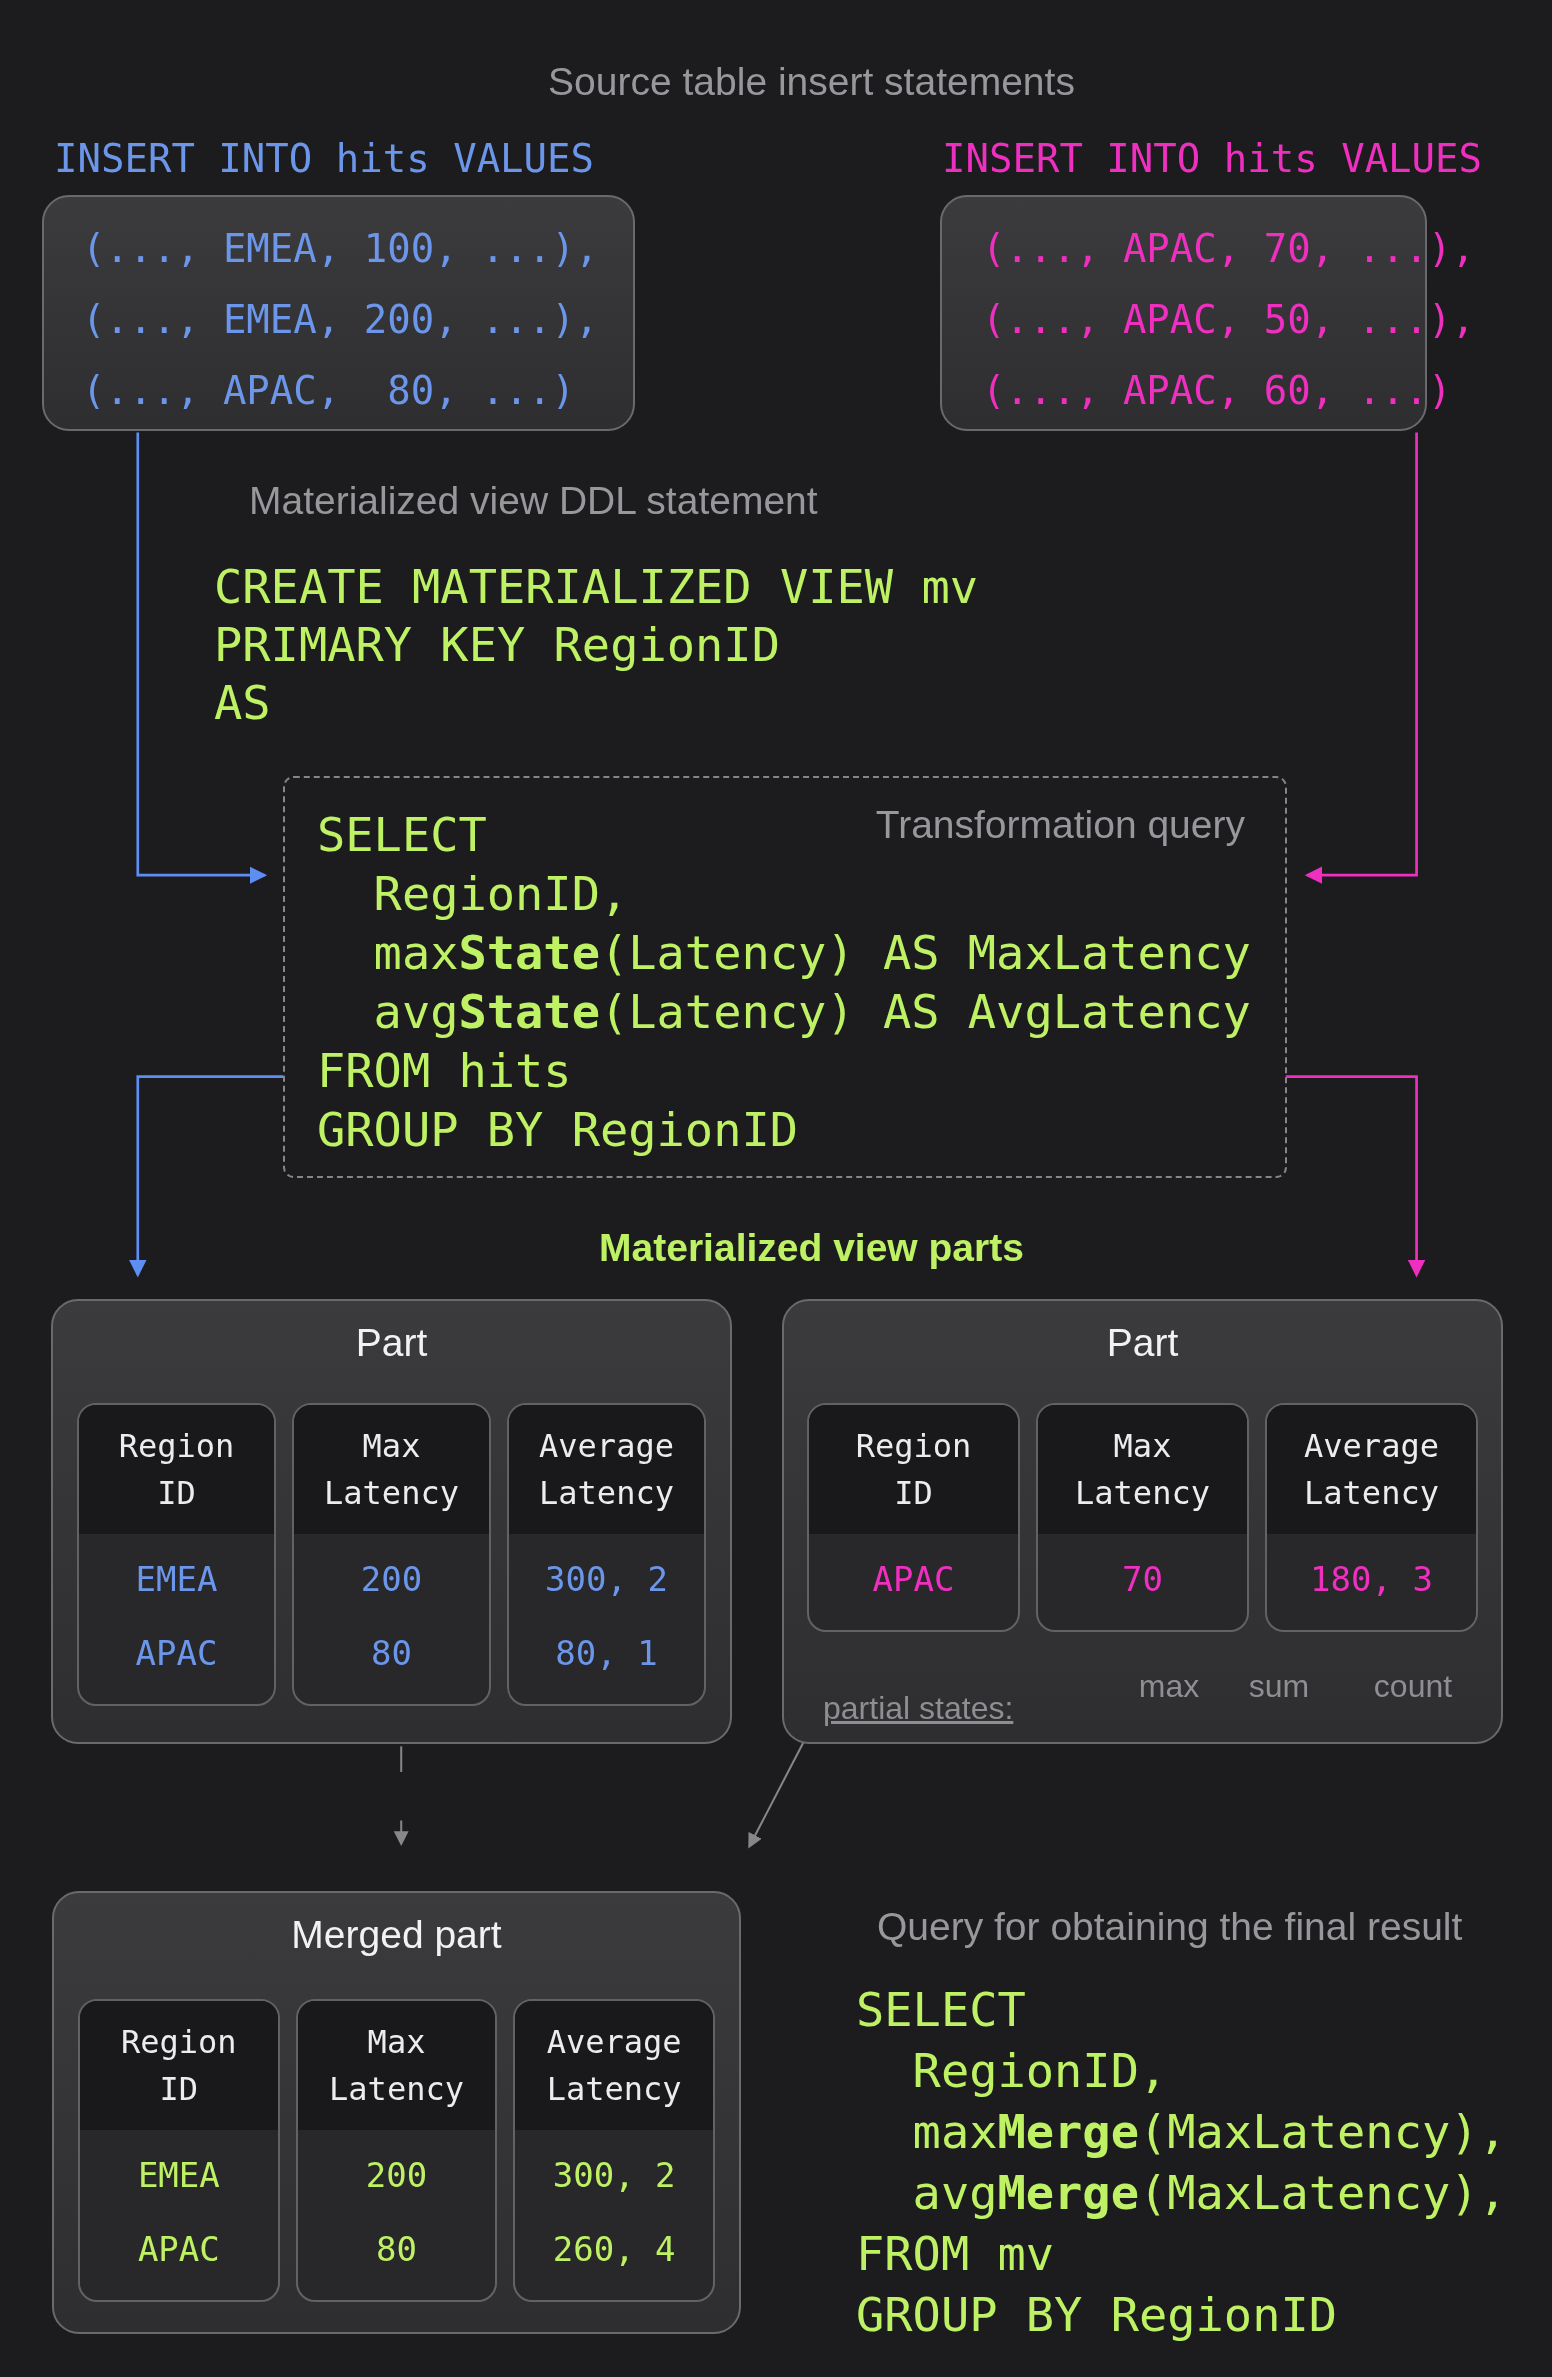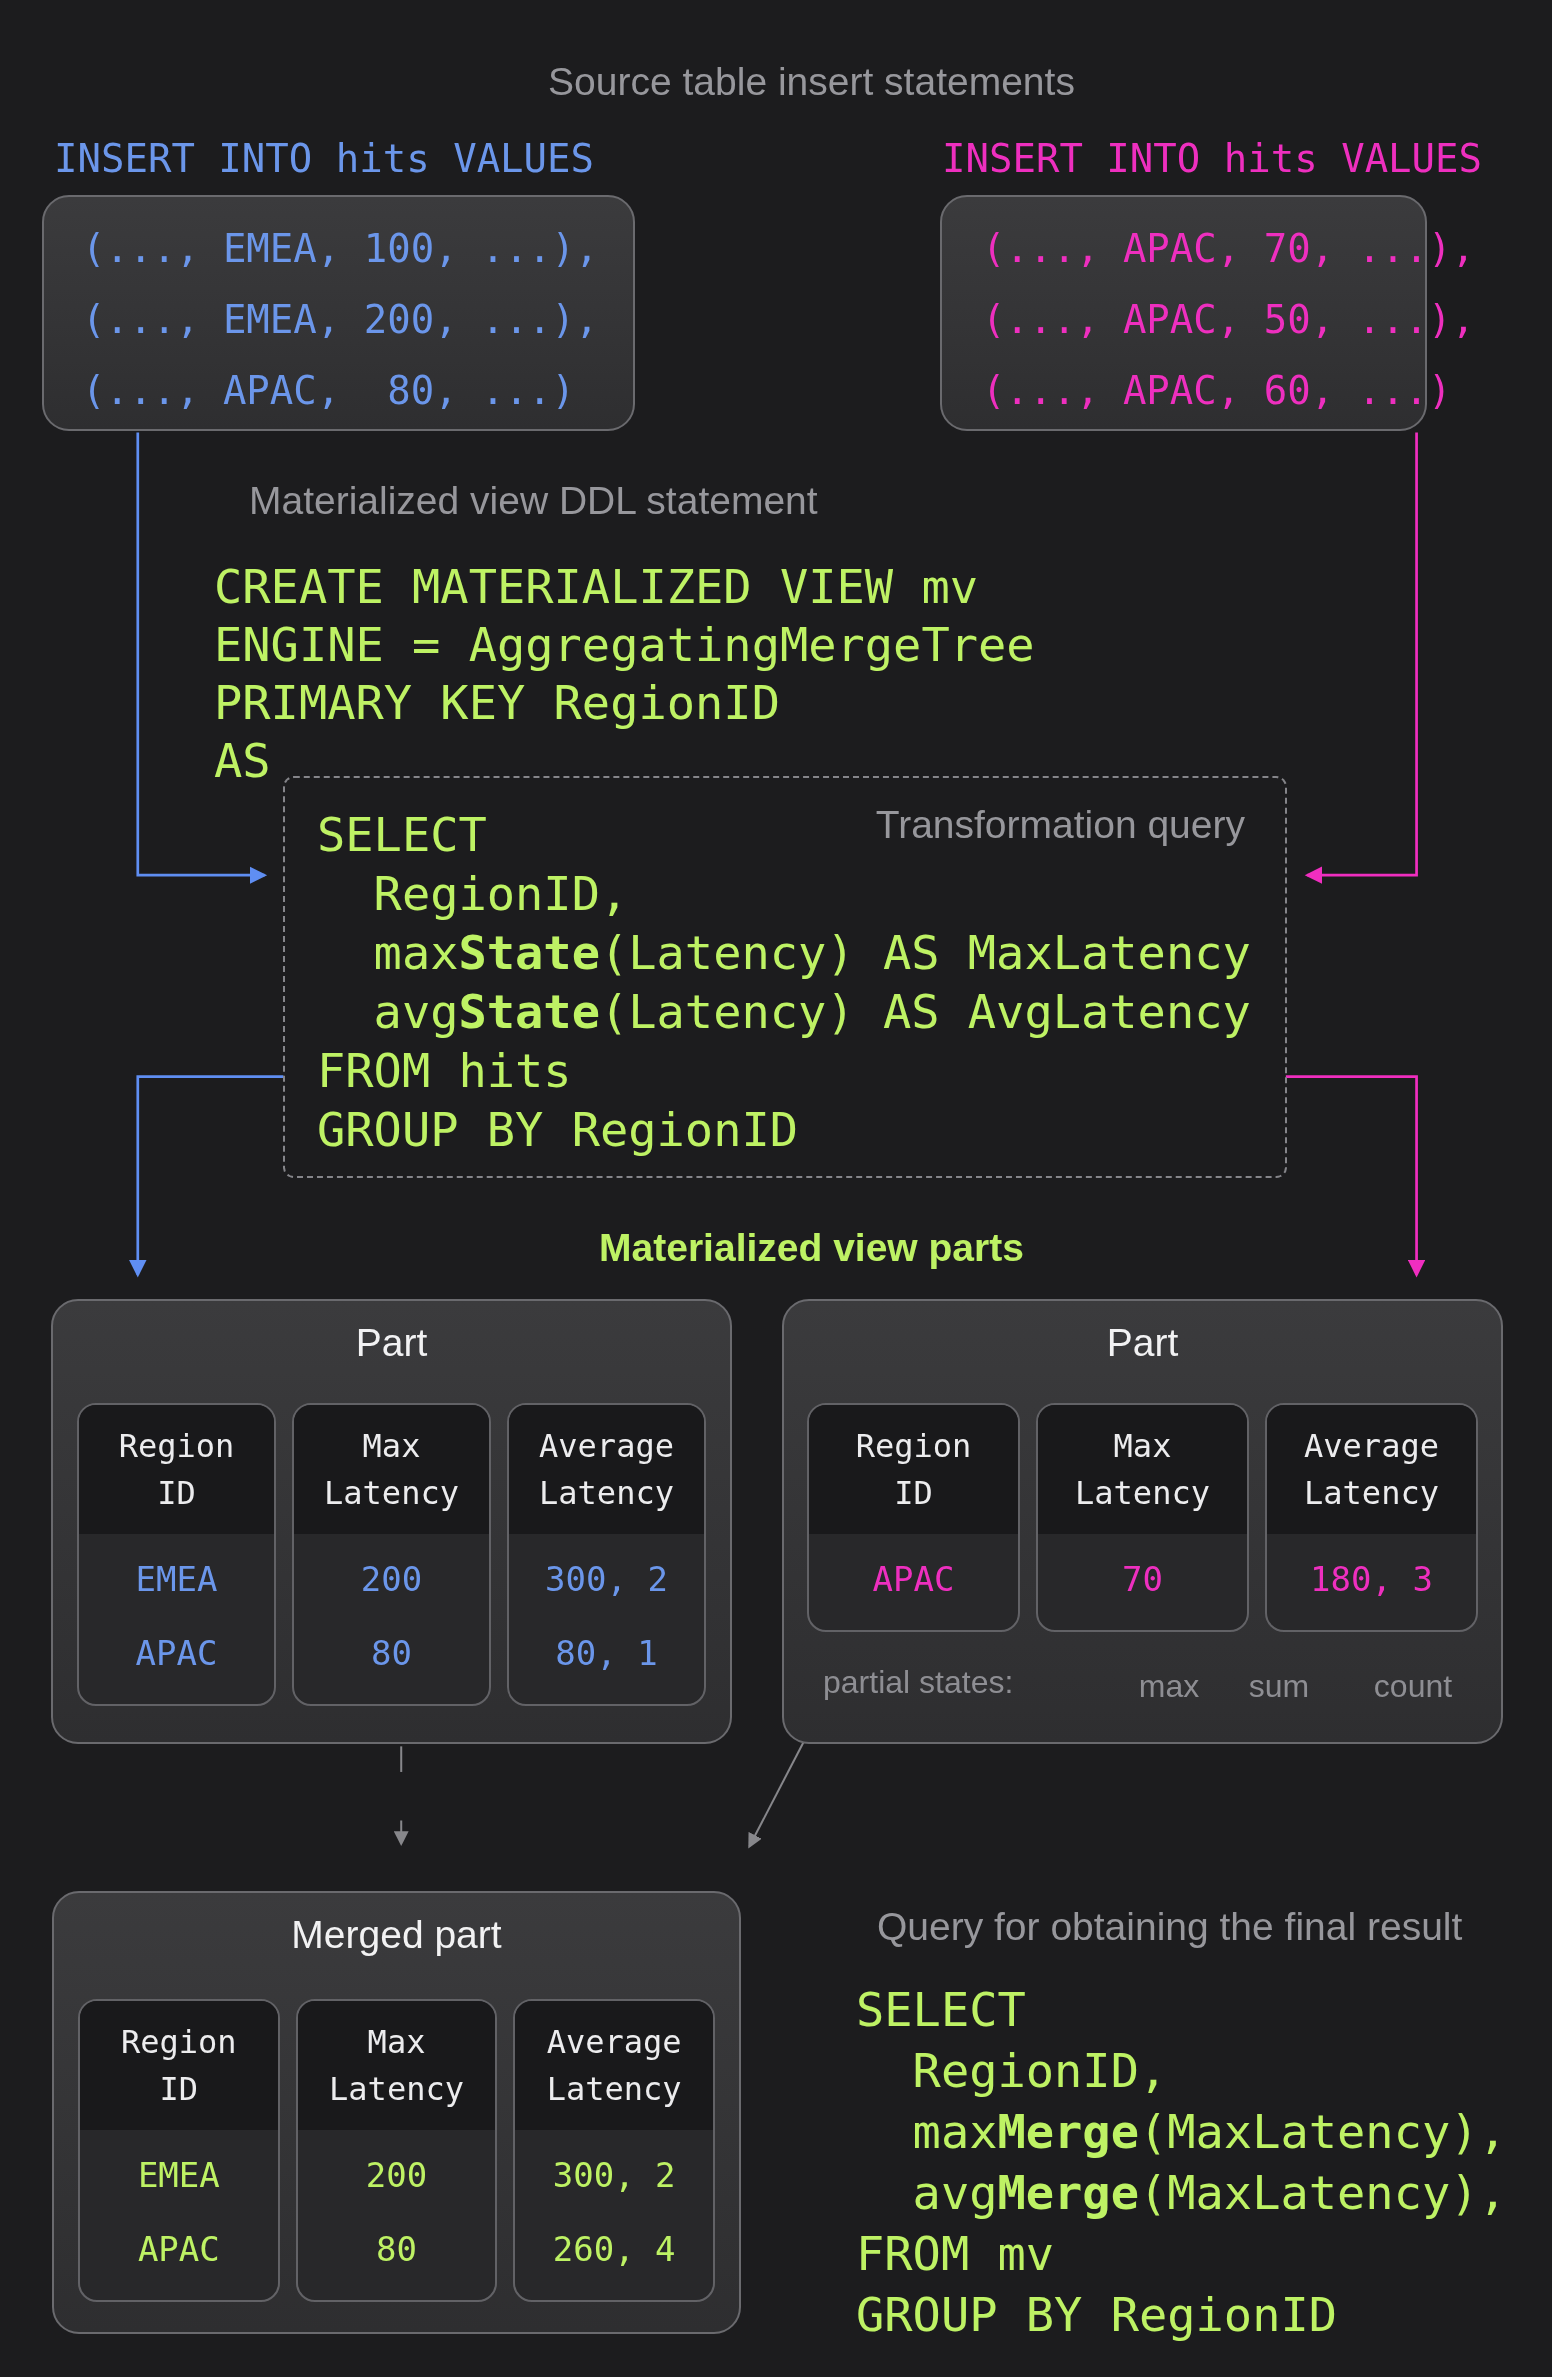--- a/index.html
+++ b/index.html
@@ -106,21 +106,20 @@
     <div class="code-rows mono magenta" style="left:40px;">
       <div>(..., APAC, 70, ...),</div>
       <div>(..., APAC, 50, ...),</div>
       <div>(..., APAC, 60, ...)</div>
     </div>
   </div>
 
   <div class="abs section-title gray" style="left:214px;top:478px;">Materialized view DDL statement</div>
   <div class="code-block mono white" style="left:214px;top:558px;">
     <div>CREATE MATERIALIZED VIEW mv</div>
-    <div>ENGINE = AggregatingMergeTree</div>
     <div>PRIMARY KEY RegionID</div>
     <div>AS</div>
   </div>
 
   <div class="dashed-box" style="left:283px;top:776px;width:1004px;height:402px;">
     <div class="abs section-title gray" style="right:40px;top:24px;">Transformation query</div>
     <div class="code-block mono white" style="left:32px;top:27px;line-height:59px;">
       <div>SELECT</div>
       <div>  RegionID,</div>
       <div><span>  max</span><span style="font-weight: 700;">State</span><span>(Latency) AS MaxLatency</span></div>
@@ -180,21 +179,21 @@
         </div>
       </div>
       <div class="col">
         <div class="col-header mono">Average
 Latency</div>
         <div class="col-values mono magenta">
           <div>180, 3</div>
         </div>
       </div>
     </div>
-    <div class="annot" style="left:39px;top:362px;">partial states:</div>
+    <div class="annot" style="left:39px;top:388px;text-decoration:underline;">partial states:</div>
     <div class="annot cc" style="left:385px;top:366px;">max</div>
     <div class="annot cc" style="left:495px;top:366px;">sum</div>
     <div class="annot cc" style="left:629px;top:366px;">count</div>
   </div>
 
 
   <div class="panel" style="left:52px;top:1891px;width:689px;height:443px;">
     <div class="part-title">Merged part</div>
     <div class="cols" style="left:24px;right:24px;top:106px;">
       <div class="col">

